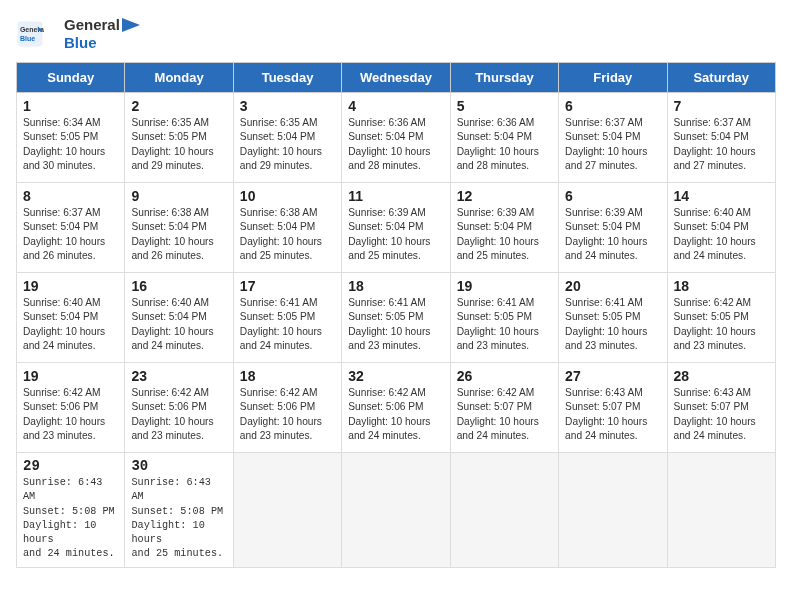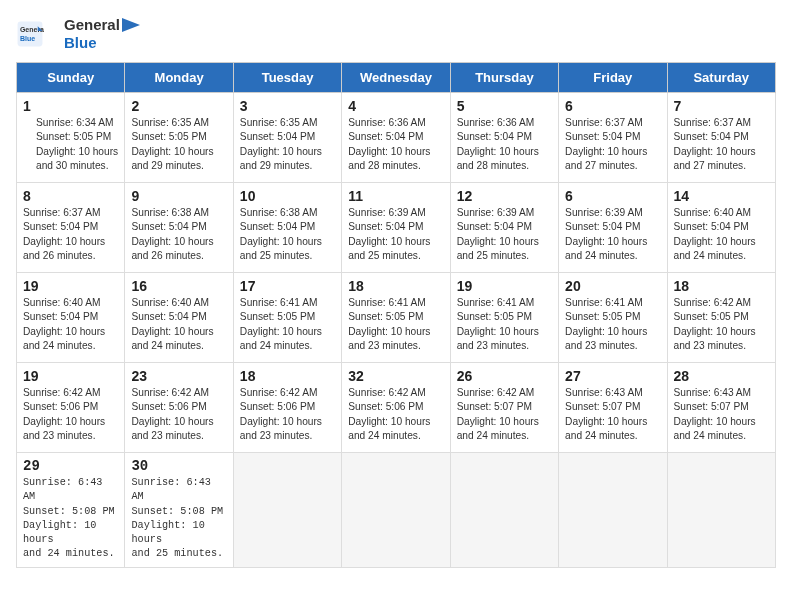--- a/index.html
+++ b/index.html
@@ -120,21 +120,21 @@
         <th>Wednesday</th>
         <th>Thursday</th>
         <th>Friday</th>
         <th>Saturday</th>
       </tr>
   </thead>
   <tbody id="calendar-body">
   <tr>
         <td>
           <div class="day-number">1</div>
-          <div class="day-info" style="white-space: pre-line; margin-left: 13px;">Sunrise: 6:34 AM
+          <div class="day-info" style="white-space: pre-line;">Sunrise: 6:34 AM
 Sunset: 5:05 PM
 Daylight: 10 hours
 and 30 minutes.</div>
         </td>
         <td>
           <div class="day-number">2</div>
           <div class="day-info" style="white-space: pre-line;">Sunrise: 6:35 AM
 Sunset: 5:05 PM
 Daylight: 10 hours
 and 29 minutes.</div>

